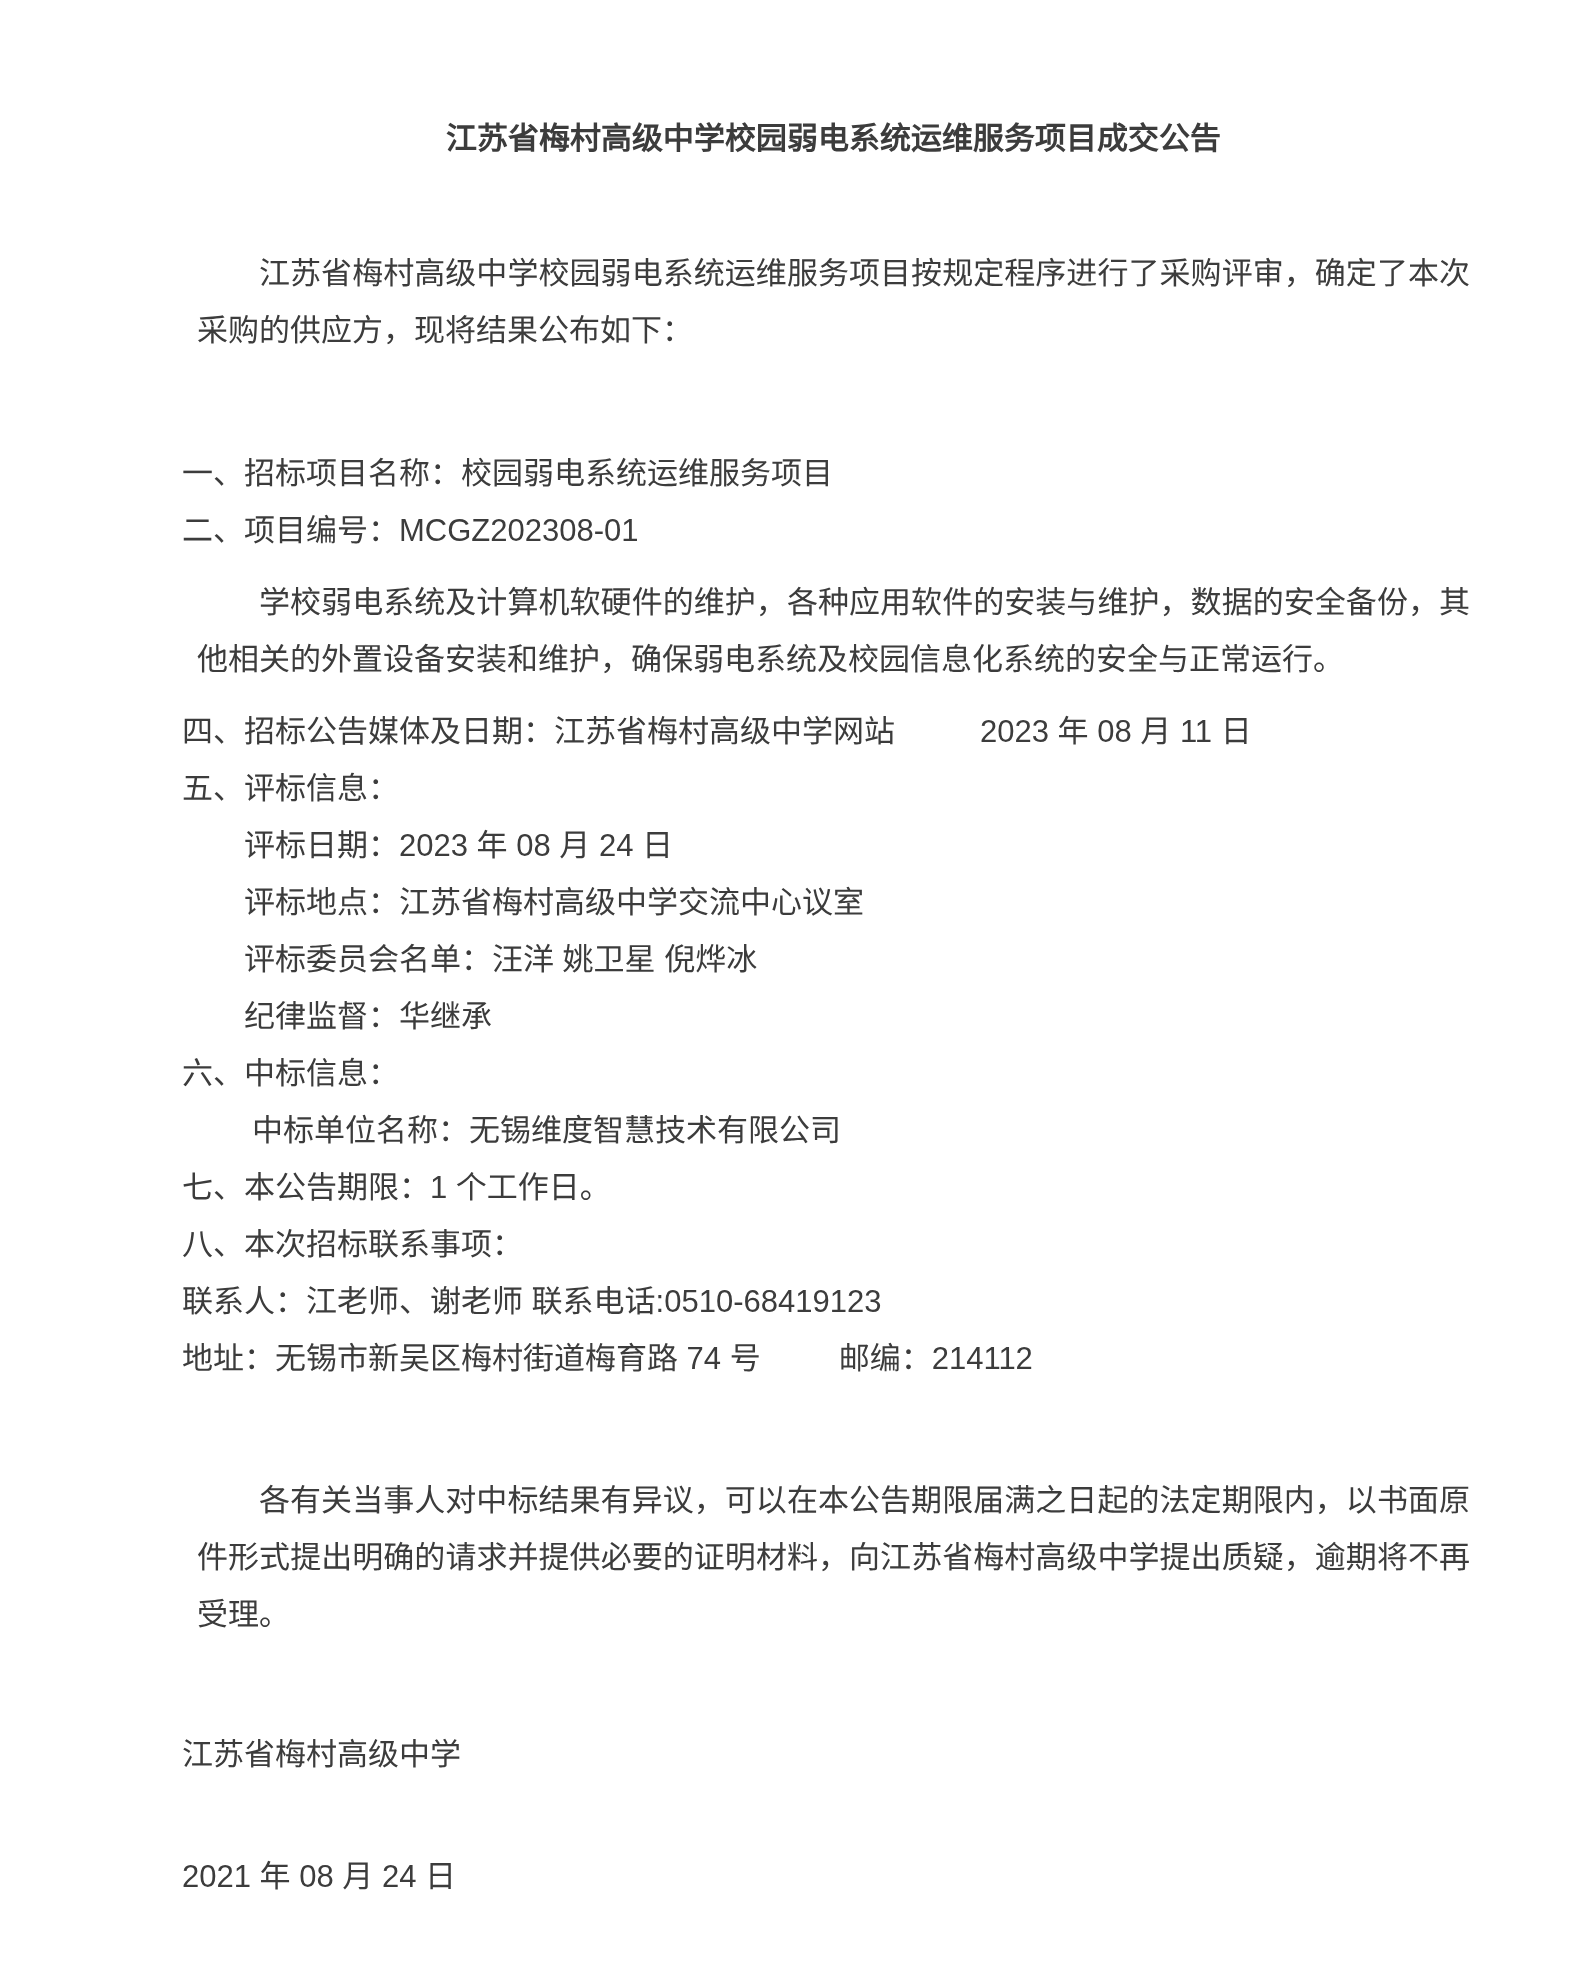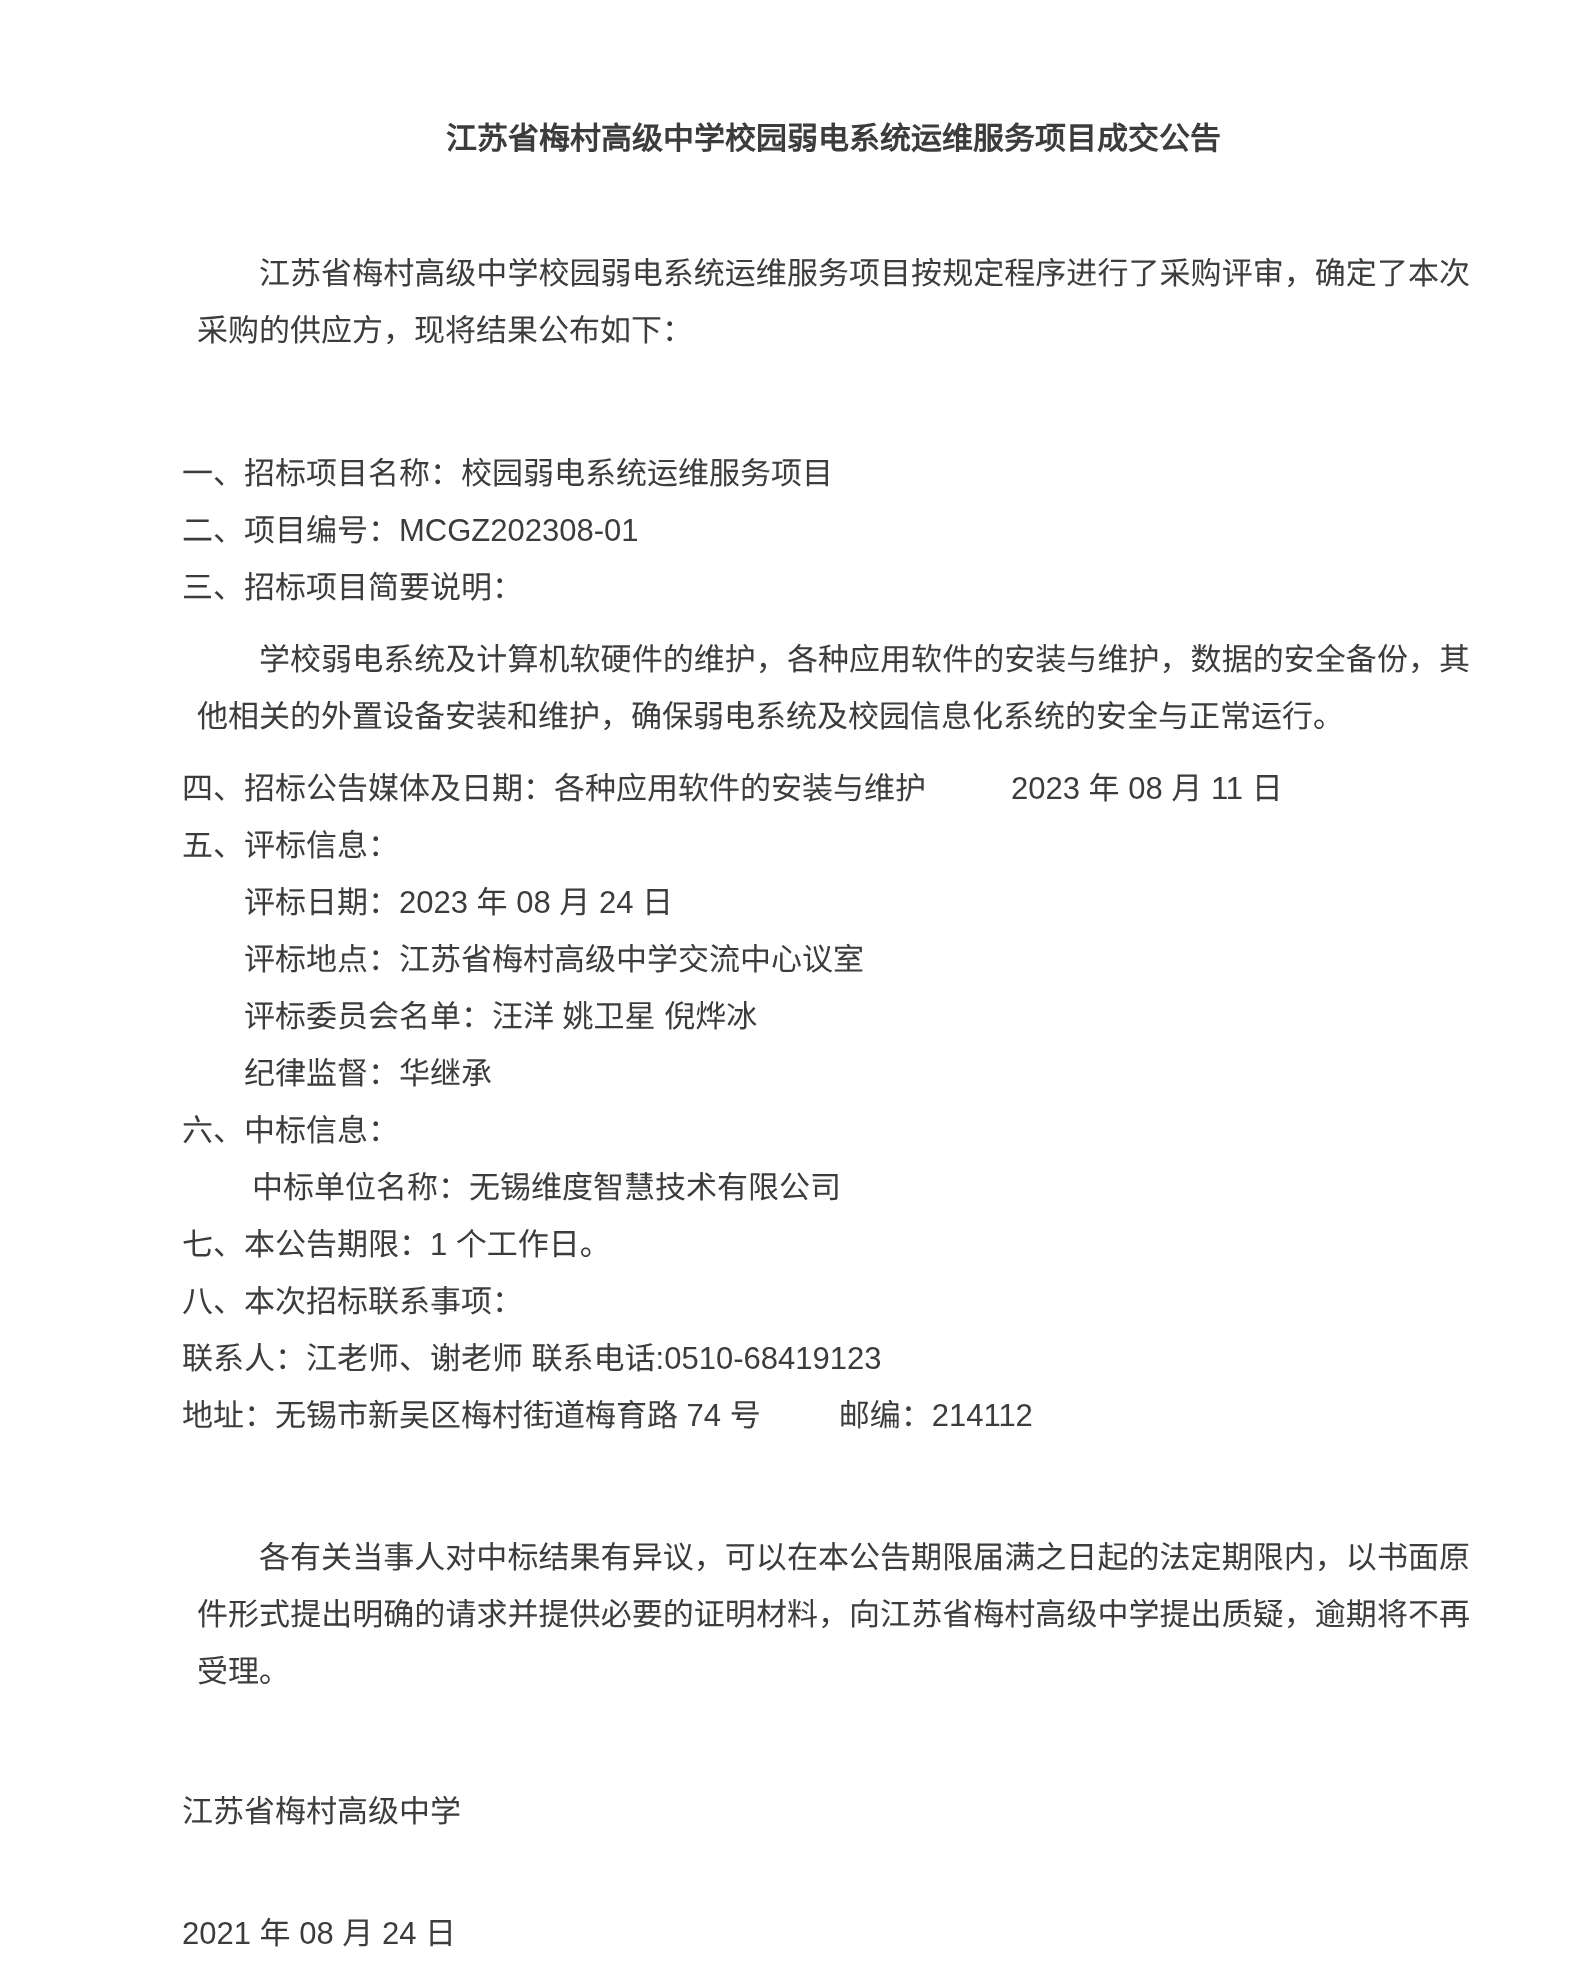--- a/index.html
+++ b/index.html
@@ -53,24 +53,23 @@
   <h1 class="title">江苏省梅村高级中学校园弱电系统运维服务项目成交公告</h1>
 
   <div class="sp-63"></div>
 
   <p class="para">江苏省梅村高级中学校园弱电系统运维服务项目按规定程序进行了采购评审，确定了本次采购的供应方，现将结果公布如下：</p>
 
   <div class="sp-71"></div>
 
   <div class="line">一、招标项目名称：校园弱电系统运维服务项目</div>
   <div class="line">二、项目编号：MCGZ202308-01</div>
-  <div class="line">三、招标项目简要说明：</div>
   <p class="para">学校弱电系统及计算机软硬件的维护，各种应用软件的安装与维护，数据的安全备份，其他相关的外置设备安装和维护，确保弱电系统及校园信息化系统的安全与正常运行。</p>
   <div class="line">
-    <span>四、招标公告媒体及日期：各种应用软件的安装与维护</span><span class="gap-85"></span><span>2023 年 08 月 11 日</span>
+    <span>四、招标公告媒体及日期：江苏省梅村高级中学网站</span><span class="gap-85"></span><span>2023 年 08 月 11 日</span>
   </div>
   <div class="line">五、评标信息：</div>
   <div class="line indent-2">评标日期：2023 年 08 月 24 日</div>
   <div class="line indent-2">评标地点：江苏省梅村高级中学交流中心议室</div>
   <div class="line indent-2">评标委员会名单：汪洋 姚卫星 倪烨冰</div>
   <div class="line indent-2">纪律监督：华继承</div>
   <div class="line">六、中标信息：</div>
   <div class="line indent-2b">中标单位名称：无锡维度智慧技术有限公司</div>
   <div class="line">七、本公告期限：1 个工作日。</div>
   <div class="line">八、本次招标联系事项：</div>

